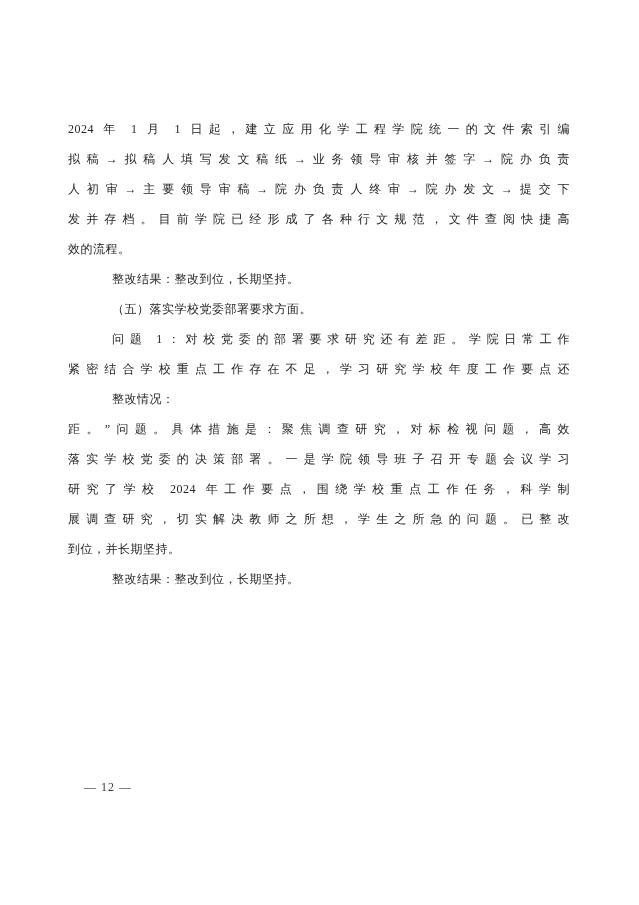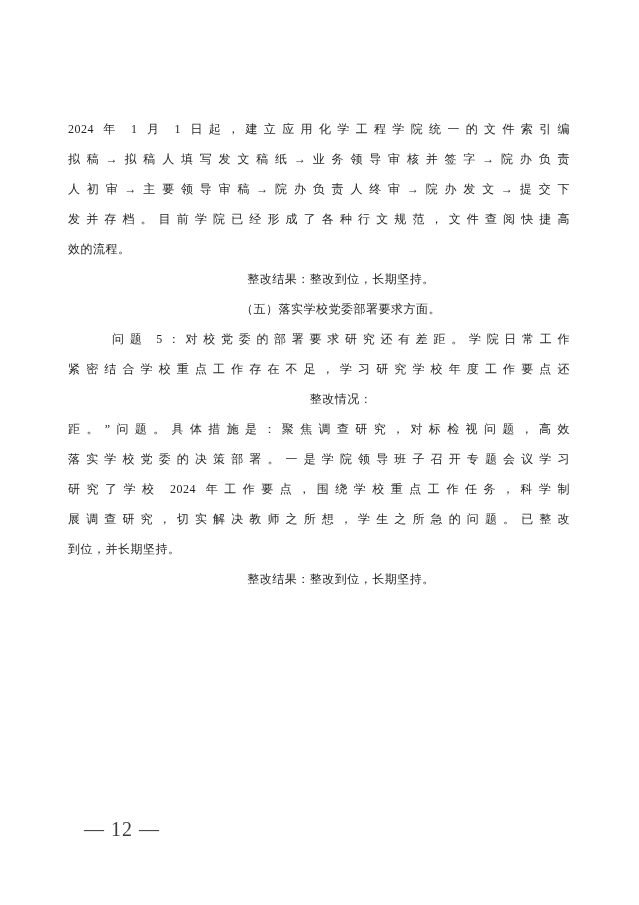--- a/index.html
+++ b/index.html
@@ -30,50 +30,49 @@
     white-space: normal;
   }
   
   .j {
     text-align: justify;
     text-align-last: justify;
   }
   
   .ind {
     text-indent: 44px;
-    text-align: center;
   }
   
   .kaiti {
     font-weight: 400;
   }
   .footer {
     position: absolute;
     left: 84px;
-    top: 817px;
-    font-size: 20px;
+    top: 775px;
+    font-size: 12px;
     line-height: 24px;
     color: #3c3c3c;
     letter-spacing: 1px;
     font-family: "Liberation Serif", "DejaVu Serif", serif;
   }
 </style>
 </head>
 <body>
 
 <div class="sheet">
   <div class="textblock">
     <div class="ln j">2024 年 1 月 1 日起，建立应用化学工程学院统一的文件索引编</div>
     <div class="ln j">拟稿→拟稿人填写发文稿纸→业务领导审核并签字→院办负责</div>
     <div class="ln j">人初审→主要领导审稿→院办负责人终审→院办发文→提交下</div>
     <div class="ln j">发并存档。目前学院已经形成了各种行文规范，文件查阅快捷高</div>
     <div class="ln">效的流程。</div>
     <div class="ln ind">整改结果：整改到位，长期坚持。</div>
     <div class="ln ind kaiti">（五）落实学校党委部署要求方面。</div>
-    <div class="ln ind j">问题 5：对校党委的部署要求研究还有差距。学院日常工作</div>
+    <div class="ln ind j">问题 1：对校党委的部署要求研究还有差距。学院日常工作</div>
     <div class="ln j">紧密结合学校重点工作存在不足，学习研究学校年度工作要点还</div>
     <div class="ln ind">整改情况：</div>
     <div class="ln j">距。”问题。具体措施是：聚焦调查研究，对标检视问题，高效</div>
     <div class="ln j">落实学校党委的决策部署。一是学院领导班子召开专题会议学习</div>
     <div class="ln j">研究了学校 2024 年工作要点，围绕学校重点工作任务，科学制</div>
     <div class="ln j">展调查研究，切实解决教师之所想，学生之所急的问题。已整改</div>
     <div class="ln">到位，并长期坚持。</div>
     <div class="ln ind">整改结果：整改到位，长期坚持。</div>
   </div>
 

